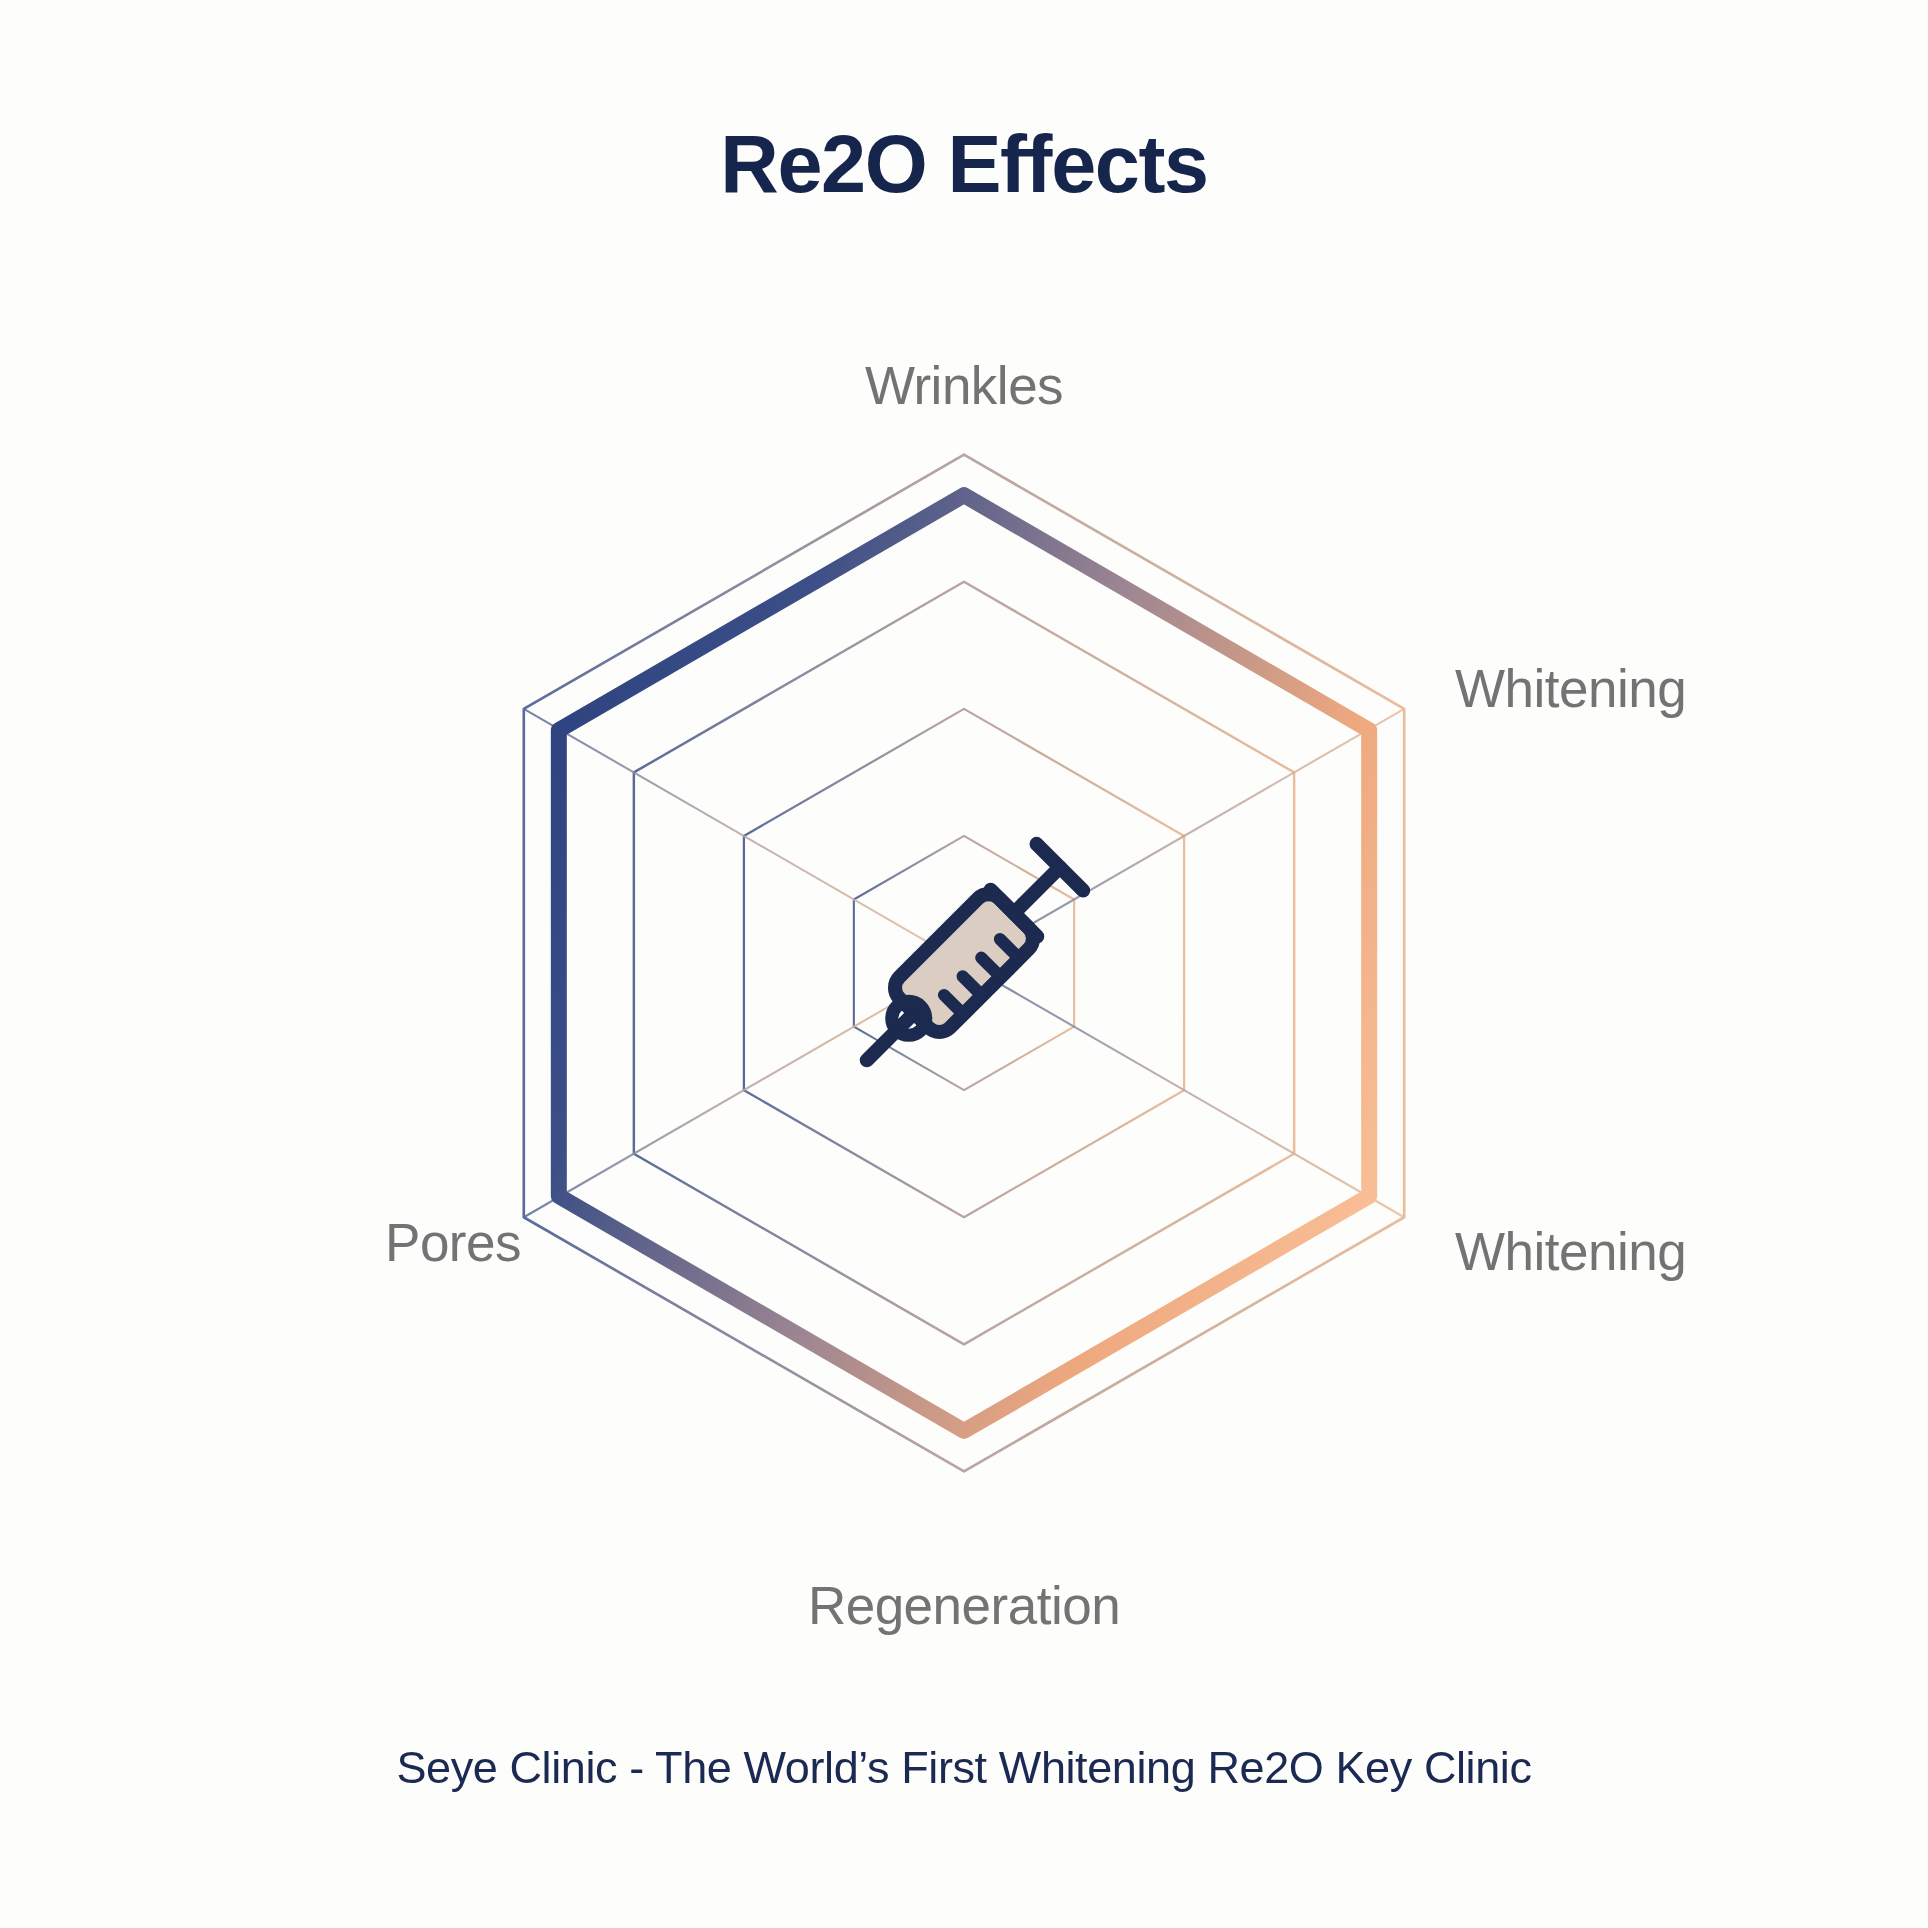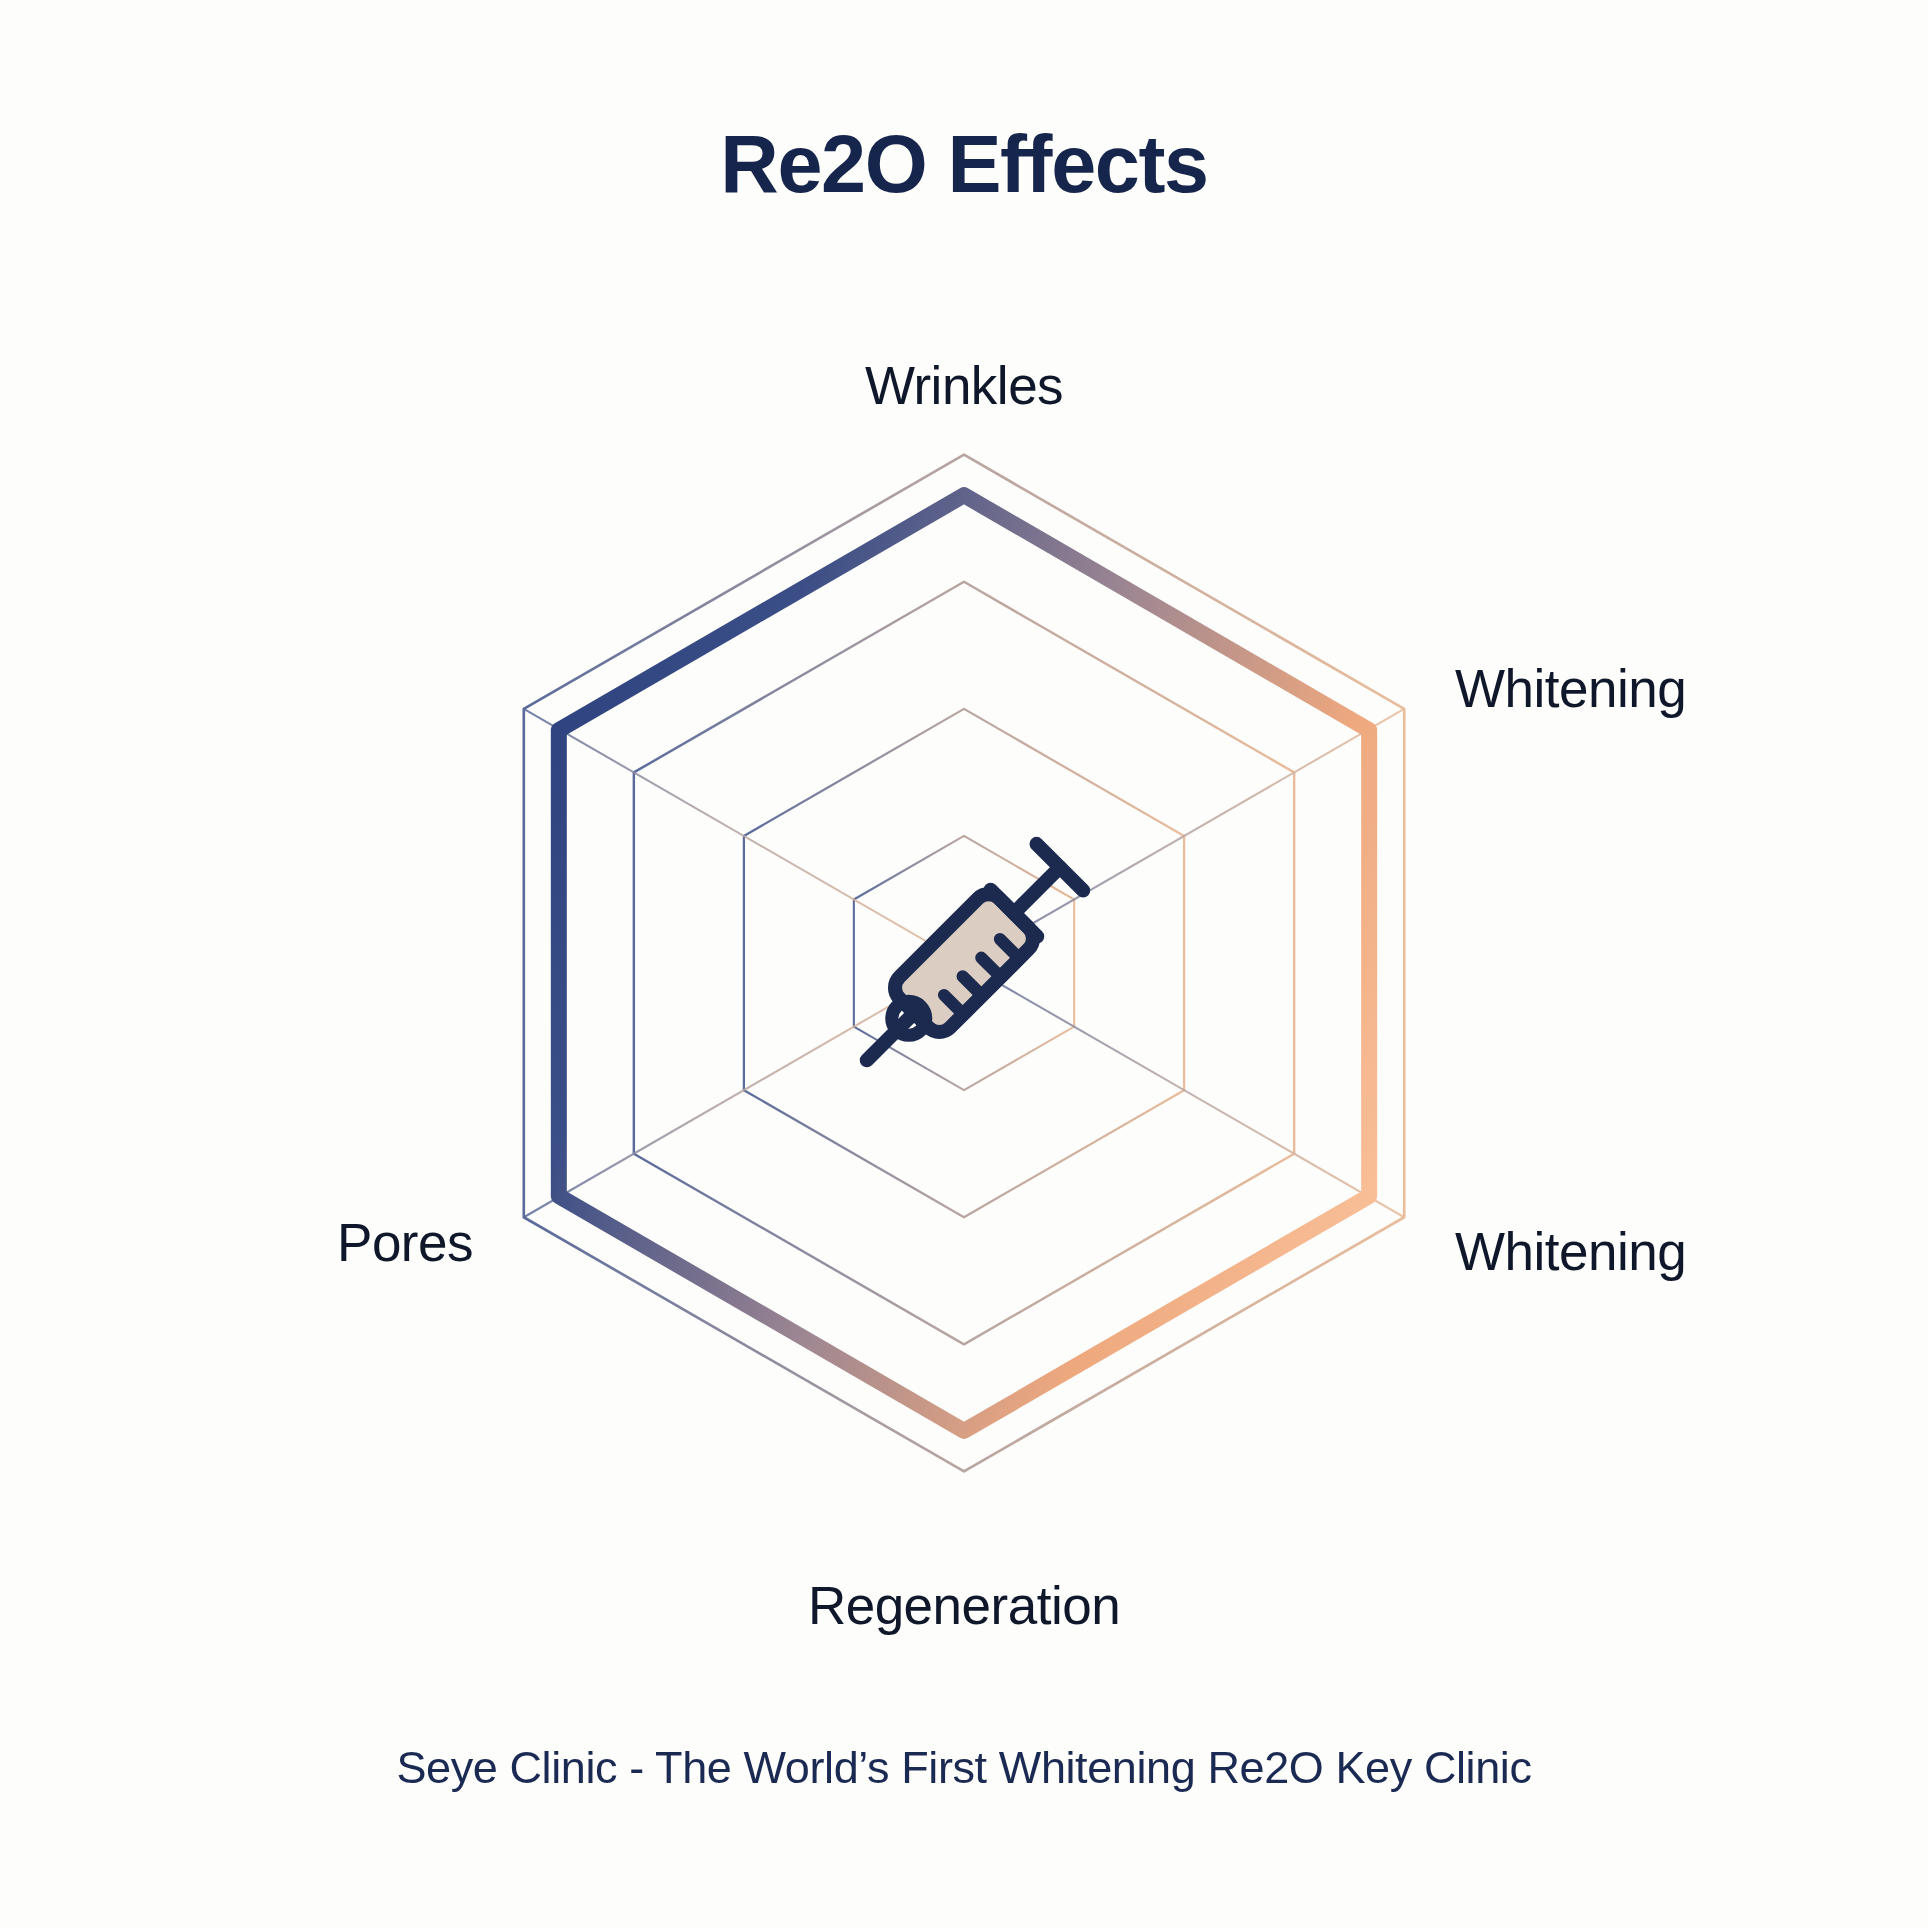--- a/index.html
+++ b/index.html
@@ -48,30 +48,30 @@
   }
   .radar-svg {
     position: absolute;
     left: 0;
     top: 0;
   }
 
   
   .axis-label {
     position: absolute;
-    color: #0f172a;
+    color: #737373;
     font-size: 53px;
     font-weight: 400;
     line-height: 1.12;
     letter-spacing: -0.5px;
     white-space: pre-line;
   }
   .axis-label.top      { left: 0; width: 1928px; text-align: center; top: 356px; }
   .axis-label.tl       { right: 1455px; text-align: right; top: 648px; }
-  .axis-label.bl       { right: 1455px; text-align: right; top: 1213px; }
+  .axis-label.bl       { right: 1407px; text-align: right; top: 1213px; }
   .axis-label.tr       { left: 1455px; text-align: left;  top: 659px; }
   .axis-label.br       { left: 1455px; text-align: center;  top: 1222px; }
   .axis-label.bottom   { left: 0; width: 1928px; text-align: center; top: 1544px; margin-top: 32px; }
 
   
   .footer {
     position: absolute;
     left: 0;
     top: 1742px;
     width: 1928px;

